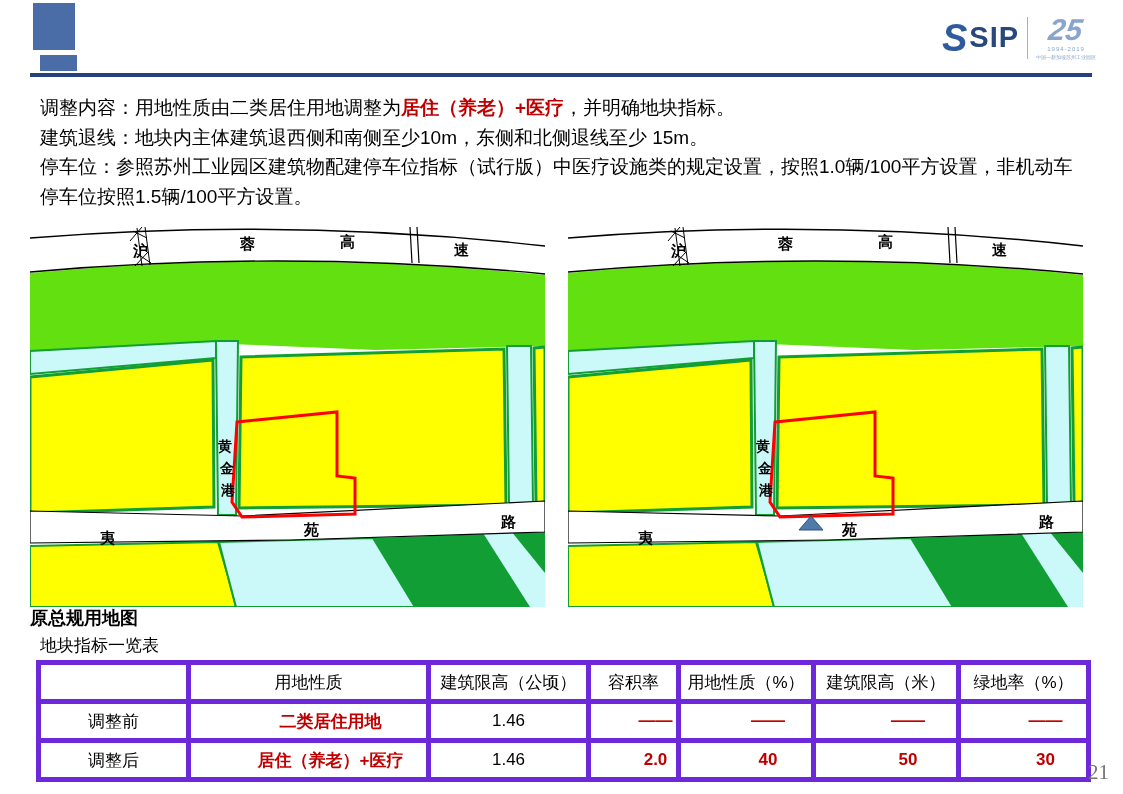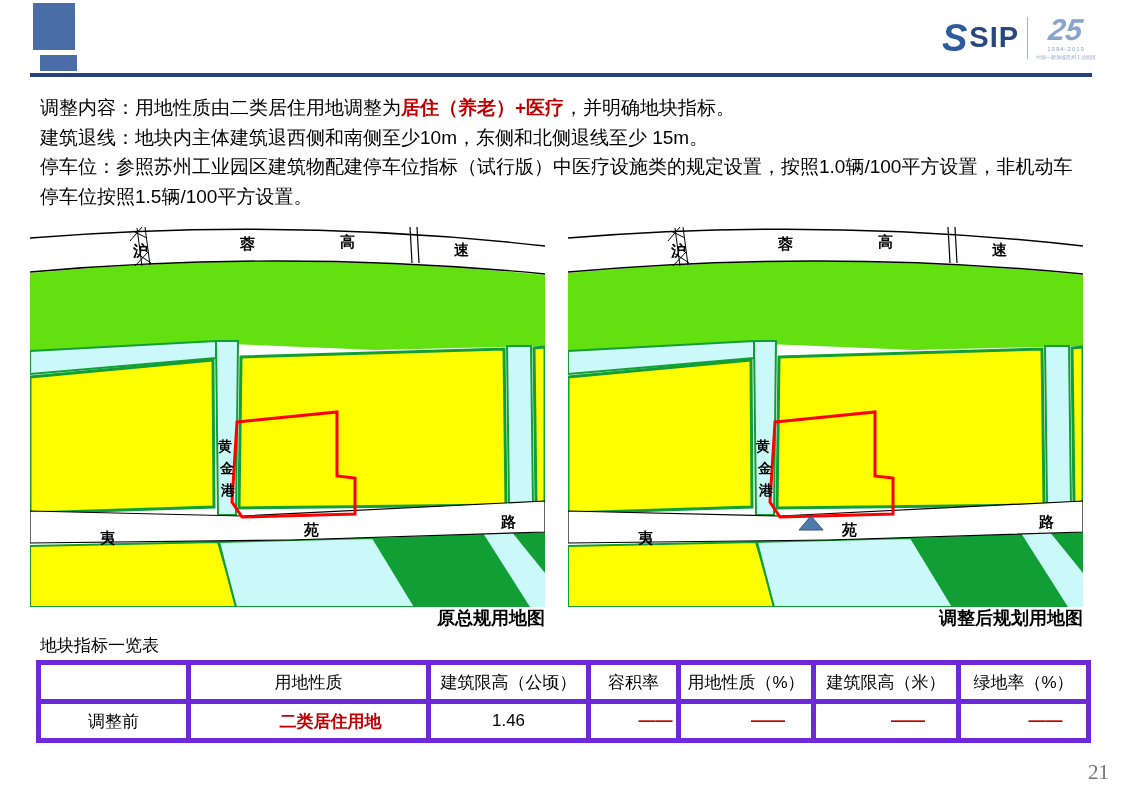--- a/index.html
+++ b/index.html
@@ -29,21 +29,21 @@
     font-size:19px; line-height:29.5px; color:#000;
   }
   .red-strong{color:#c00000; font-weight:bold;}
   
   .map{position:absolute; top:225px; width:515px; height:382px;}
   .map-left{left:30px;}
   .map-right{left:568px;}
   .map text{font-family:"Liberation Sans", sans-serif; font-weight:bold; fill:#000;}
   .map-left .adjust-marker{display:none;}
   .map-caption{
-    position:absolute; top:606px; width:515px; text-align:right;
+    position:absolute; top:606px; width:515px; text-align:left;
     font-size:18px; font-weight:bold; color:#000;
   }
   .caption-left{left:30px;}
   .caption-right{left:568px;}
   
   .table-title{position:absolute; left:40px; top:634px; font-size:17px; color:#000;}
   .indicators{
     position:absolute; left:36px; top:660px; border-collapse:collapse; table-layout:fixed;
     font-size:17px; color:#000; border:2px solid #4d4d4d; border-bottom:3px solid #808080;
   }
@@ -160,21 +160,20 @@
       <text x="188" y="226" font-size="14">黄</text>
       <text x="190" y="248" font-size="14">金</text>
       <text x="191" y="270" font-size="14">港</text>
 
       <text x="70" y="318" font-size="15">夷</text>
       <text x="274" y="310" font-size="15">苑</text>
       <text x="471" y="302" font-size="15">路</text>
     </svg></div>
 
   <div class="map-caption caption-left">原总规用地图</div>
-  <div class="map-caption caption-right">调整后规划用地图</div>
 
   <div class="table-title">地块指标一览表</div>
   <table class="indicators">
     <colgroup>
       <col style="width:150px">
         <col style="width:240px">
         <col style="width:160px">
       <col style="width:90px">
         <col style="width:135px">
         <col style="width:145px">
@@ -192,18 +191,27 @@
     </tr>
     <tr>
       <td>调整前</td>
       <td class="red-cell">二类居住用地</td>
       <td>1.46</td>
       <td class="red-cell">——</td>
       <td class="red-cell">——</td>
       <td class="red-cell">——</td>
       <td class="red-cell">——</td>
     </tr>
+    <tr>
+      <td>调整后</td>
+      <td class="red-cell">居住（养老）+医疗</td>
+      <td>1.46</td>
+      <td class="red-cell">2.0</td>
+      <td class="red-cell">40</td>
+      <td class="red-cell">50</td>
+      <td class="red-cell">30</td>
+    </tr>
   </tbody>
     </table>
 
   <div class="page-number">21</div>
 
 </div>
 
 </body></html>

